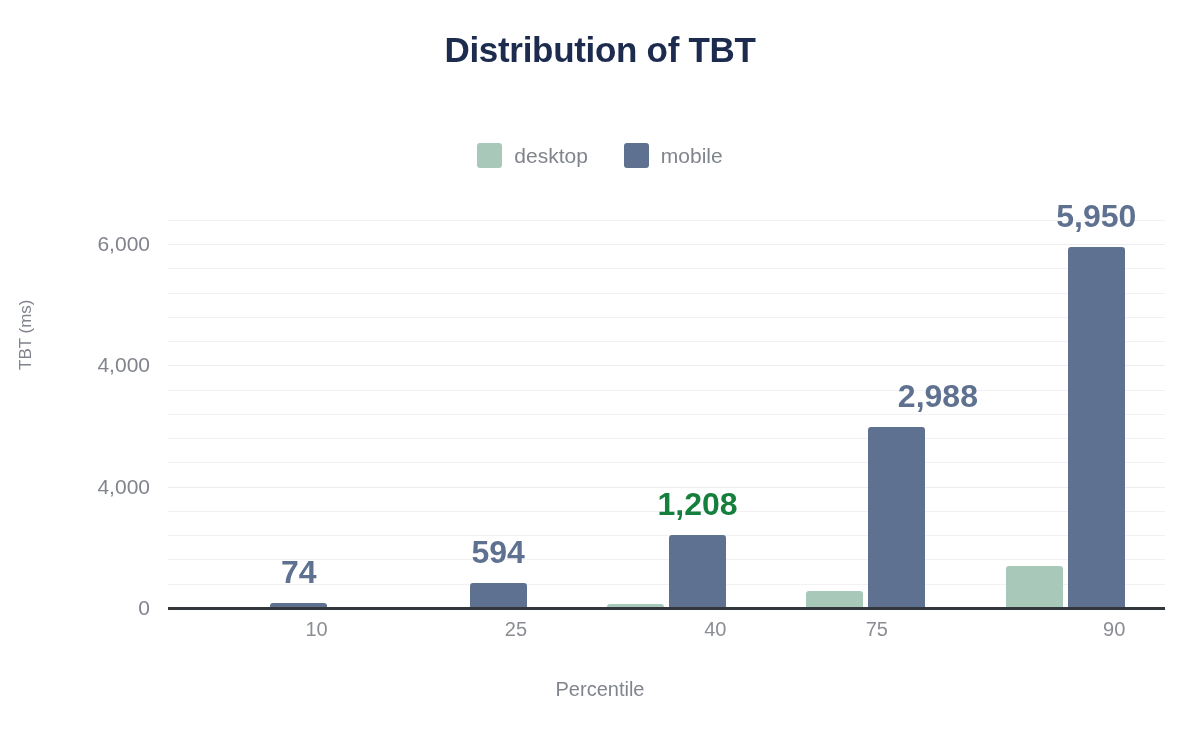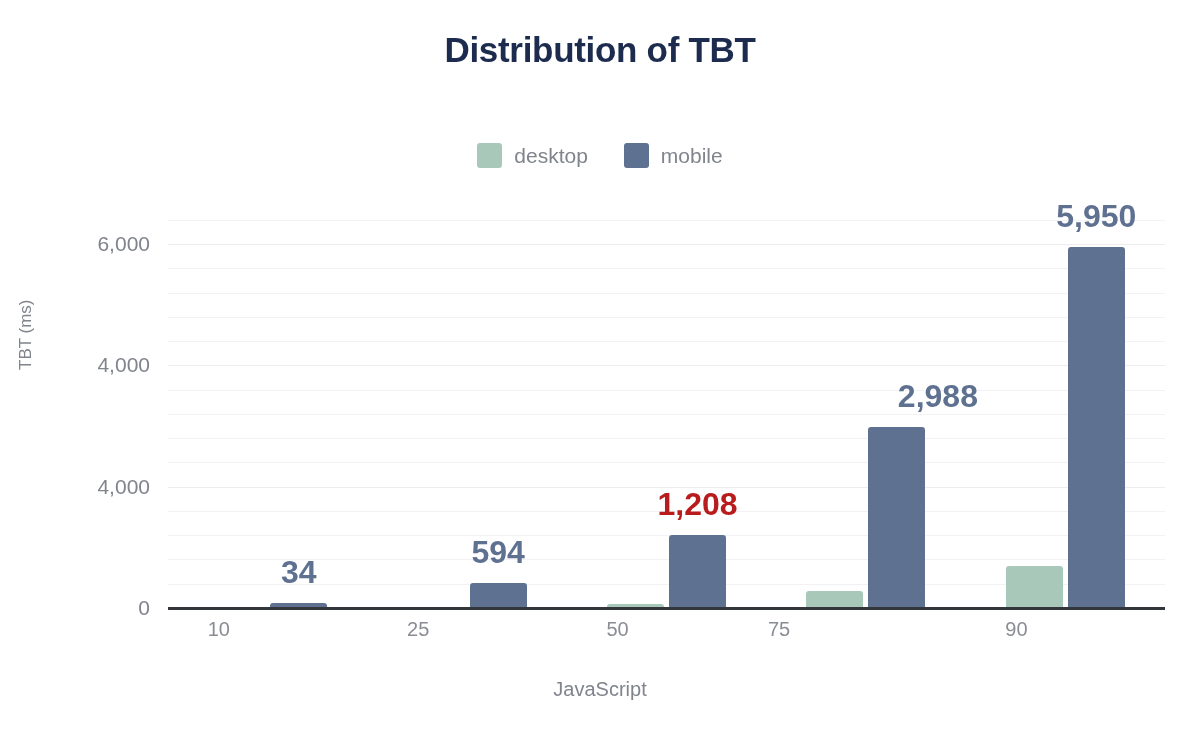--- a/index.html
+++ b/index.html
@@ -119,21 +119,21 @@
     font-size: 21px;
     color: #80848c;
     transform: translateY(-50%);
   }
 
   
   .xtick-item {
     position: absolute;
     top: 618px;
     width: 120px;
-    text-align: left;
+    text-align: right;
     font-size: 20px;
     color: #8a8d94;
     transform: translateX(-50%);
   }
 
   
   .y-axis-title {
     position: absolute;
     left: 16px;
     top: 370px;
@@ -215,47 +215,47 @@
         <div class="gridline" style="top: 41.2275px;"></div>
         <div class="gridline" style="top: 16.976px;"></div>
         <div class="gridline major" style="top: 283.743px;"></div>
         <div class="gridline major" style="top: 162.485px;"></div>
         <div class="gridline major" style="top: 41.2275px;"></div>
       </div>
   </div>
 
   <div class="bars-layer" id="bars-layer">
       <div class="bar" style="left: 102.2px; width: 57px; height: 5.03219px; background: rgb(95, 113, 144);"></div>
-      <div class="bar-label" style="left: 130.7px; top: 387.968px; color: rgb(95, 113, 144);">34</div>
+      <div class="bar-label" style="left: 130.7px; top: 387.968px; color: rgb(95, 113, 144);">74</div>
       <div class="bar" style="left: 301.6px; width: 57px; height: 25.2216px; background: rgb(95, 113, 144);"></div>
       <div class="bar-label" style="left: 330.1px; top: 367.778px; color: rgb(95, 113, 144);">594</div>
       <div class="bar" style="left: 439px; width: 57px; height: 3.63772px; background: rgb(168, 201, 185);"></div>
       <div class="bar" style="left: 501px; width: 57px; height: 73.2395px; background: rgb(95, 113, 144);"></div>
-      <div class="bar-label" style="left: 529.5px; top: 319.76px; color: #b91c1c;">1,208</div>
+      <div class="bar-label" style="left: 529.5px; top: 319.76px; color: #15803d;">1,208</div>
       <div class="bar" style="left: 638.4px; width: 57px; height: 16.976px; background: rgb(168, 201, 185);"></div>
       <div class="bar" style="left: 700.4px; width: 57px; height: 181.159px; background: rgb(95, 113, 144);"></div>
       <div class="bar-label" style="left: 728.9px; top: 211.841px; color: rgb(95, 113, 144); margin-left: 41px;">2,988</div>
       <div class="bar" style="left: 837.8px; width: 57px; height: 41.8338px; background: rgb(168, 201, 185);"></div>
       <div class="bar" style="left: 899.8px; width: 57px; height: 360.741px; background: rgb(95, 113, 144);"></div>
       <div class="bar-label" style="left: 928.3px; top: 32.259px; color: rgb(95, 113, 144);">5,950</div>
     </div>
 
   <div class="axis-baseline"></div>
 
   <div class="ytick-wrap" id="yticks">
       <div class="ytick-item" style="top: 608px;">0</div>
       <div class="ytick-item" style="top: 486.743px;">4,000</div>
       <div class="ytick-item" style="top: 365.485px;">4,000</div>
       <div class="ytick-item" style="top: 244.228px;">6,000</div>
     </div>
   <div id="xticks">
       <div class="xtick-item" style="left: 267.7px;">10</div>
       <div class="xtick-item" style="left: 467.1px;">25</div>
-      <div class="xtick-item" style="left: 666.5px;">50</div>
+      <div class="xtick-item" style="left: 666.5px;">40</div>
       <div class="xtick-item" style="left: 828px;">75</div>
       <div class="xtick-item" style="left: 1065.3px;">90</div>
     </div>
 
   <div class="y-axis-title">TBT (ms)</div>
 
-  <div class="x-axis-title">JavaScript</div>
+  <div class="x-axis-title">Percentile</div>
 
 </div>
 
 </body></html>

